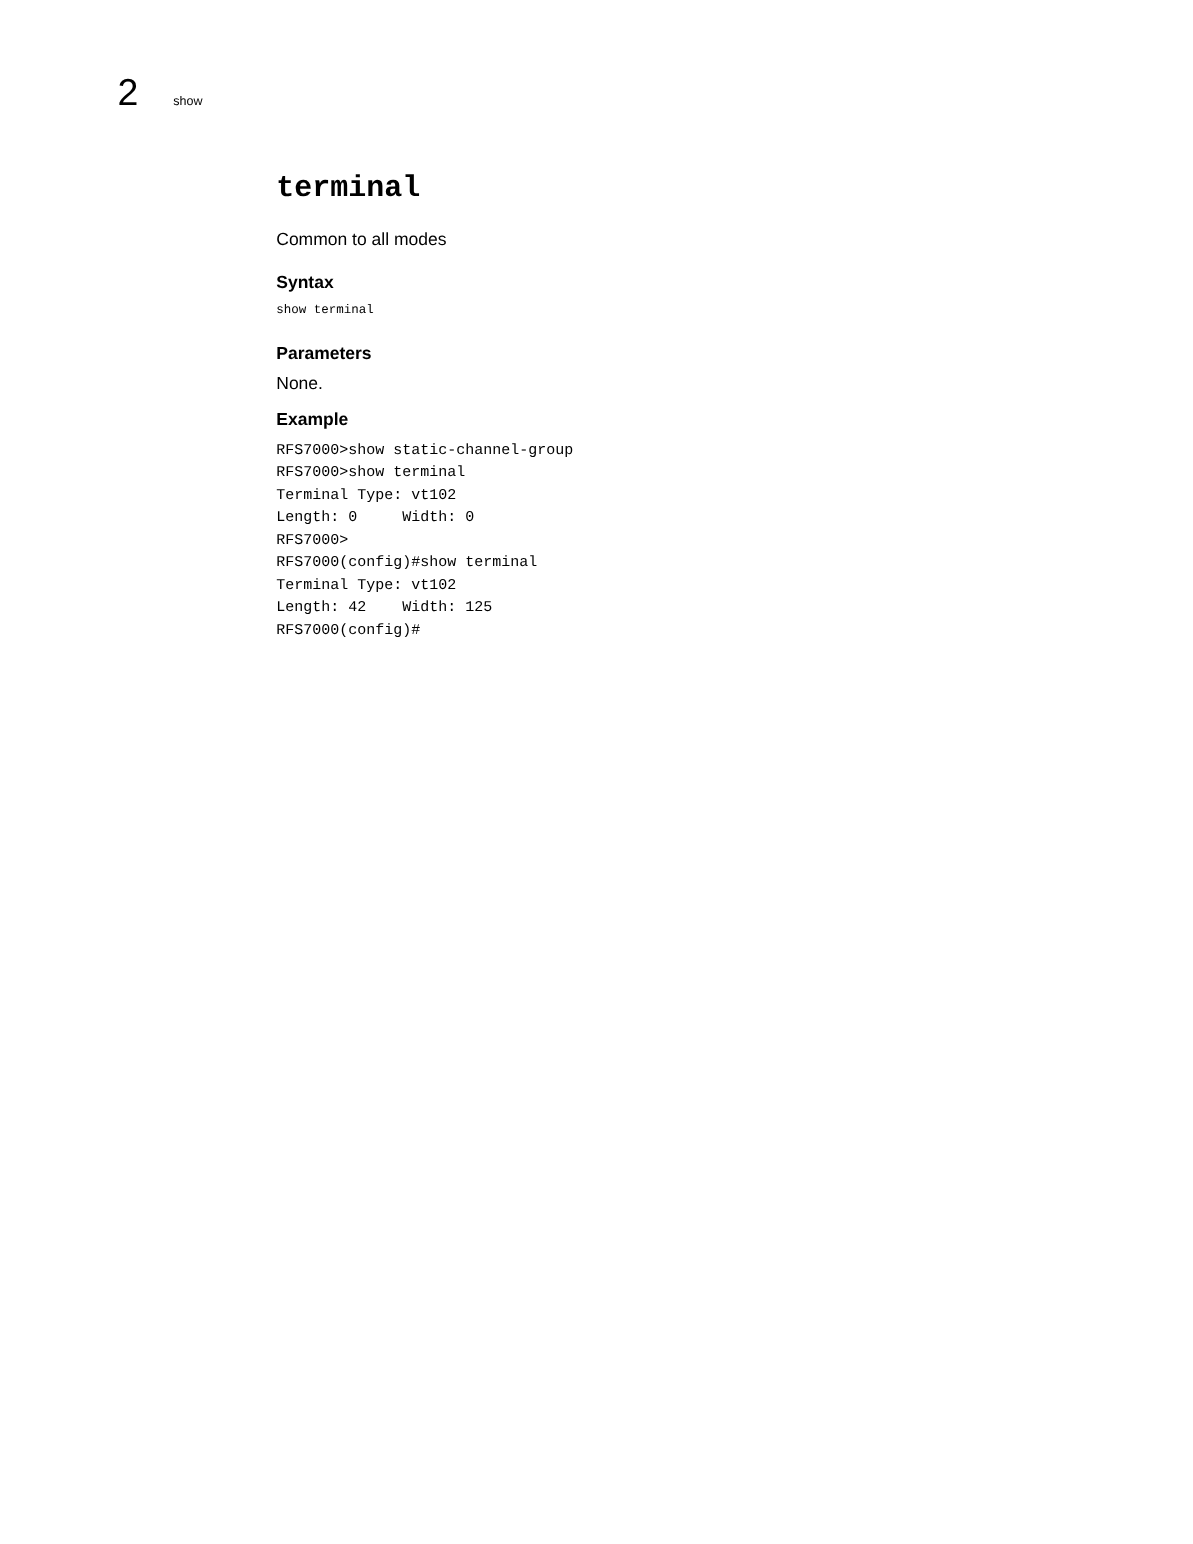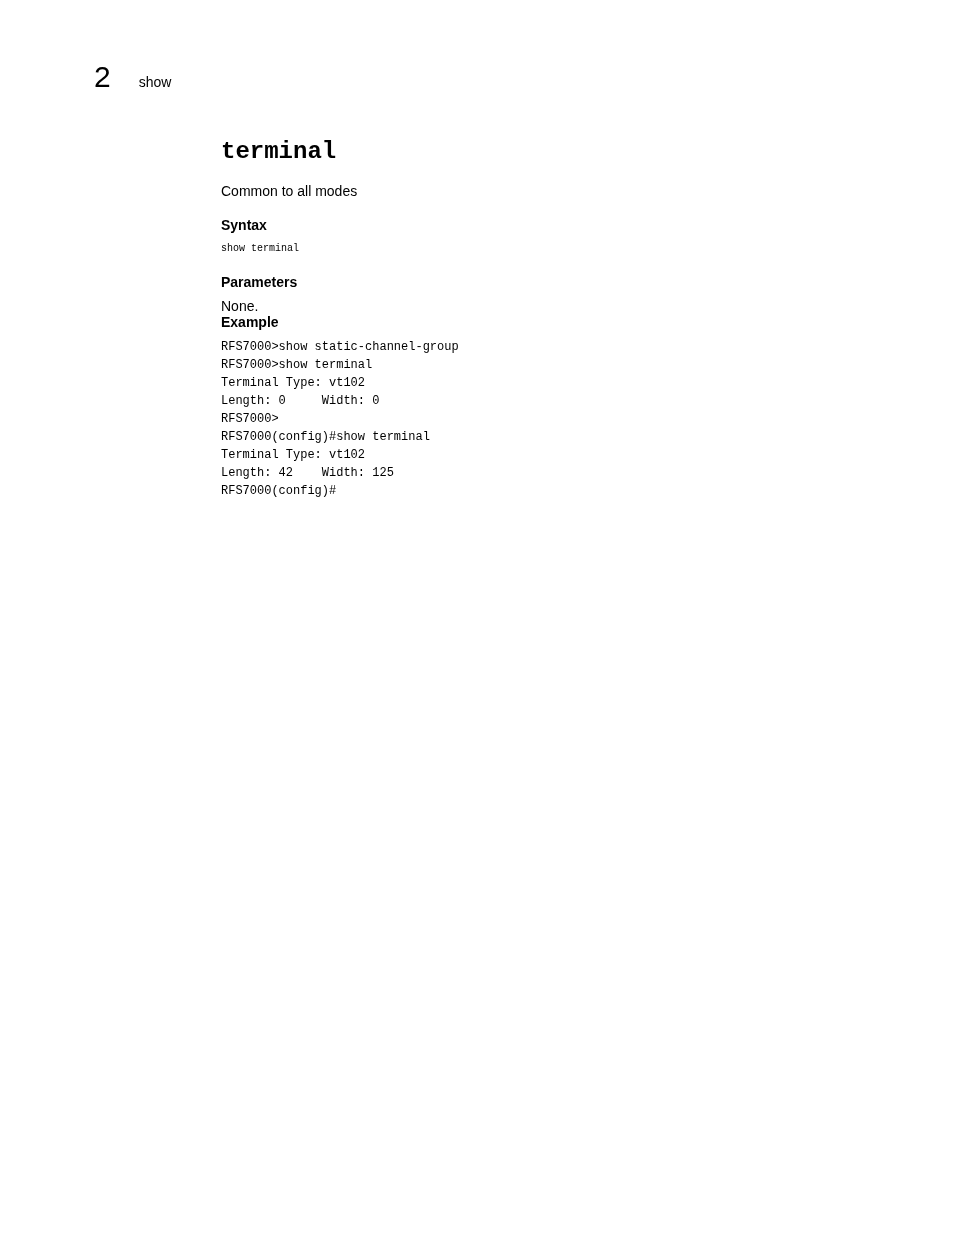--- a/index.html
+++ b/index.html
@@ -22,21 +22,21 @@
       display: flex;
       align-items: baseline;
     }
     .chapter-number {
       font-size: 30px;
       font-weight: normal;
       font-family: Arial, Helvetica, sans-serif;
       margin-right: 28px;
     }
     .header-text {
-      font-size: 14px;
+      font-size: 10px;
       font-family: Arial, Helvetica, sans-serif;
       margin-top: 16px;
     }
     .content {
       position: absolute;
       top: 138px;
       left: 221px;
       width: 640px;
     }
     .title {
@@ -48,20 +48,21 @@
     .description {
       font-size: 14px;
       font-family: Arial, Helvetica, sans-serif;
       margin-bottom: 18px;
     }
     .section-heading {
       font-size: 14px;
       font-weight: bold;
       font-family: Arial, Helvetica, sans-serif;
       margin-bottom: 8px;
+      margin-top: 13px;
     }
     .code-block {
       font-family: 'Courier New', Courier, monospace;
       font-size: 10px;
       line-height: 1.5;
       white-space: pre;
       margin-bottom: 18px;
     }
     .parameters-value {
       font-size: 14px;

